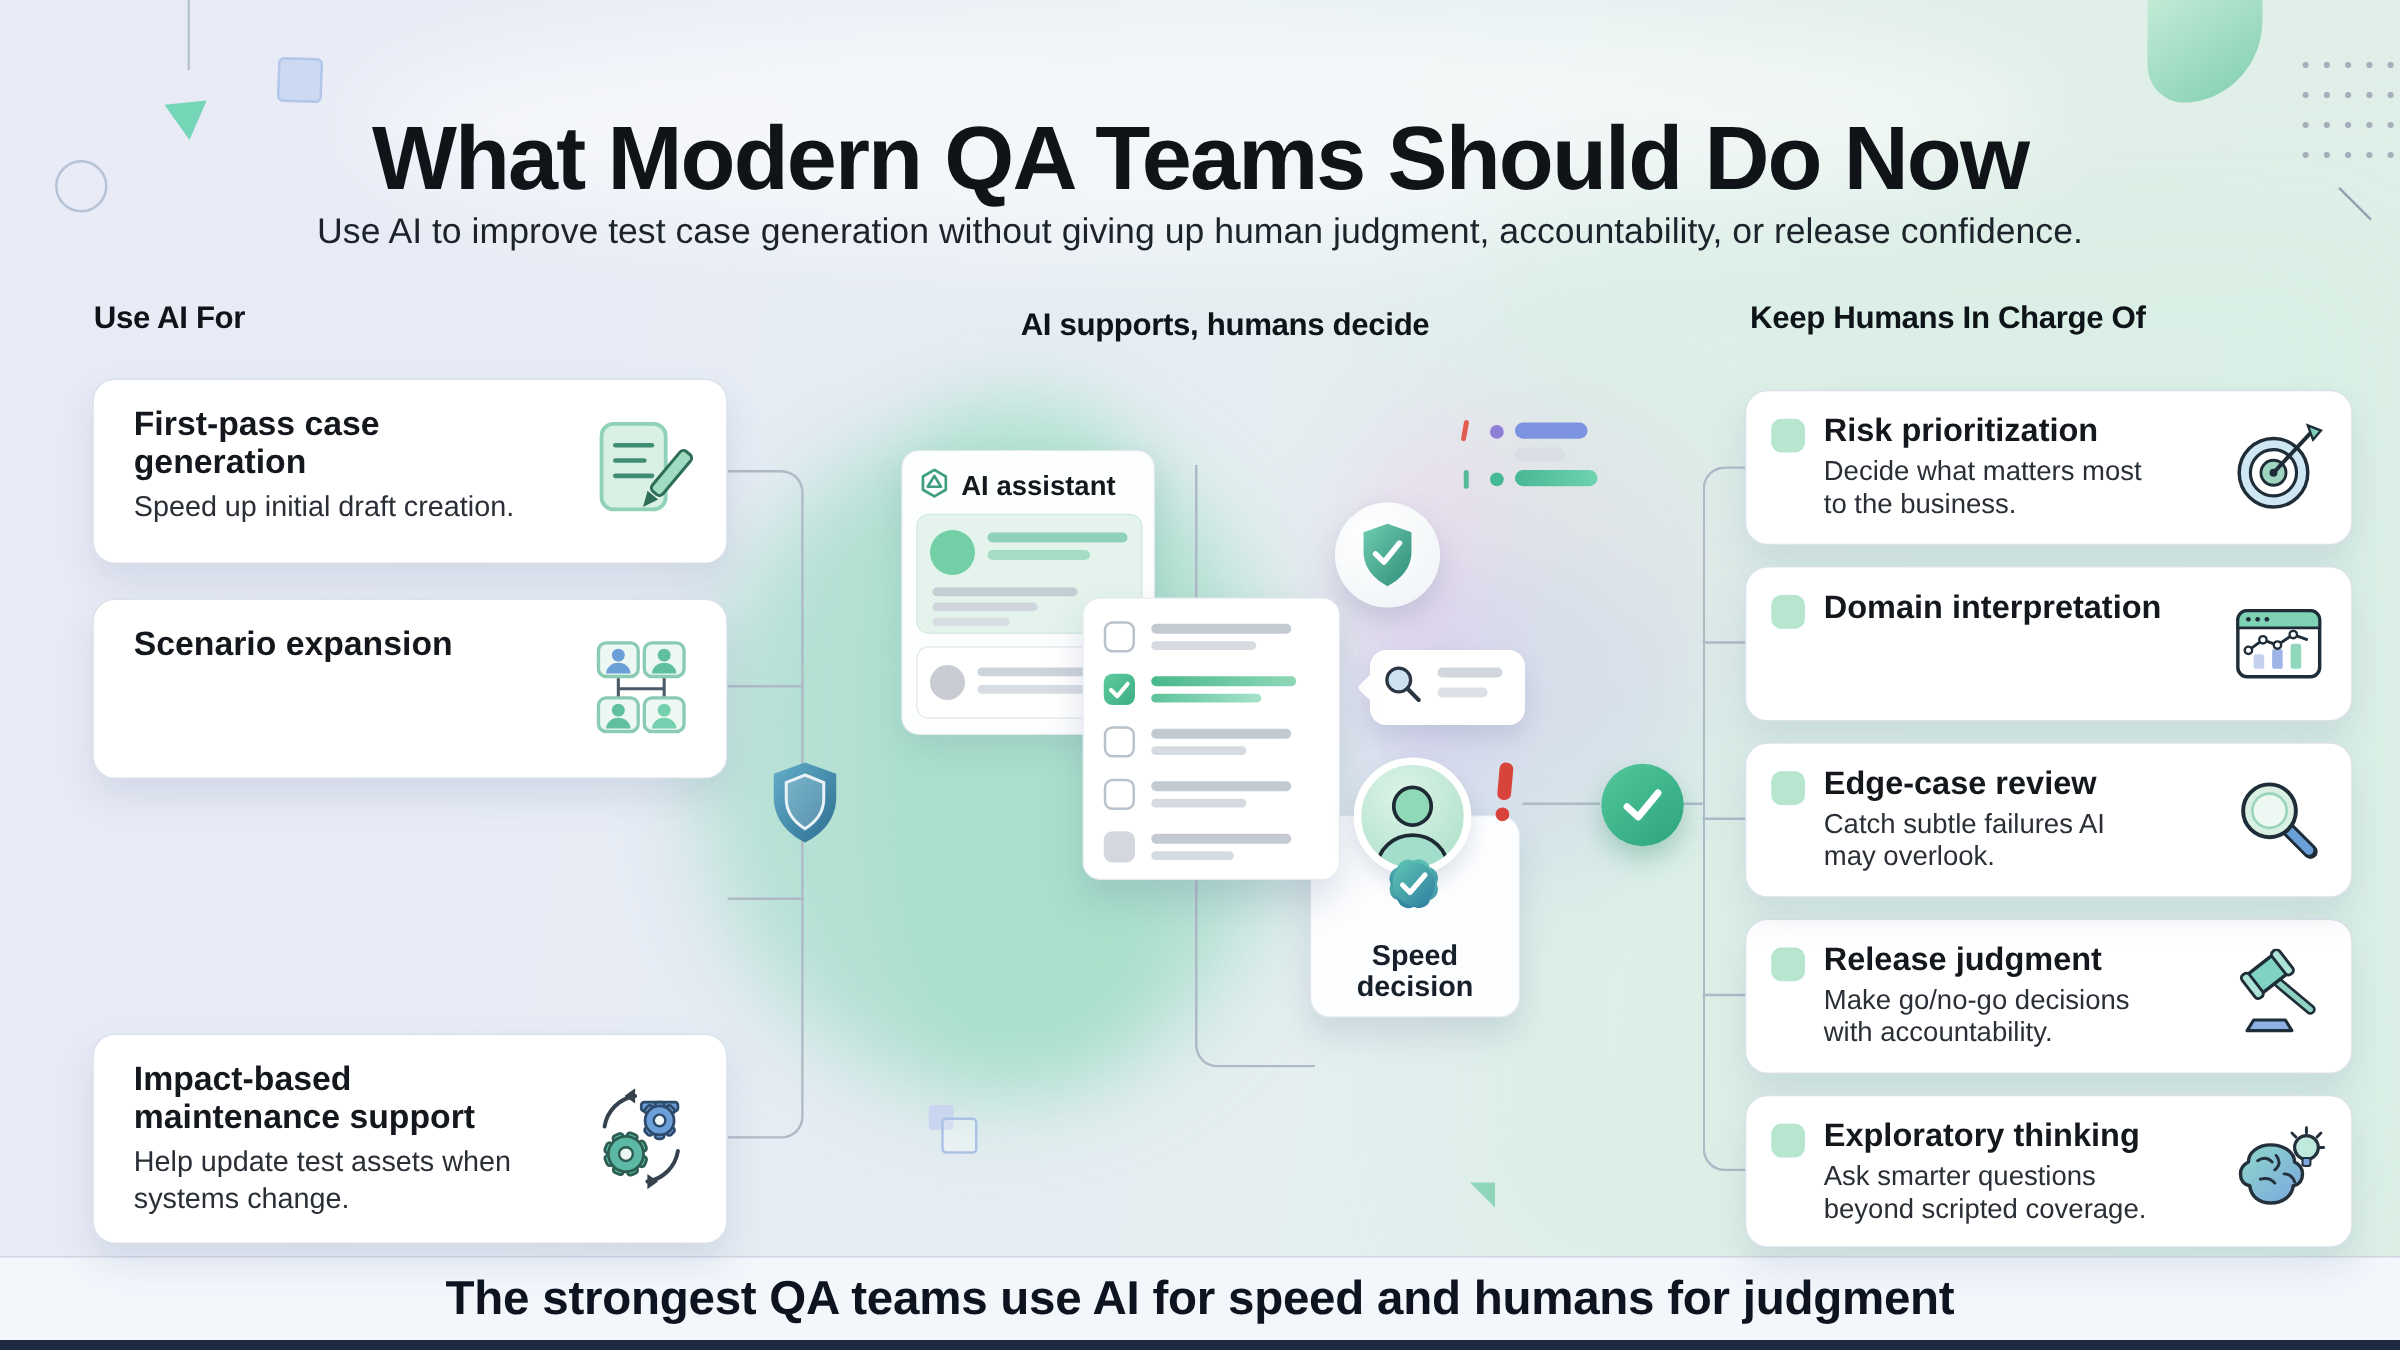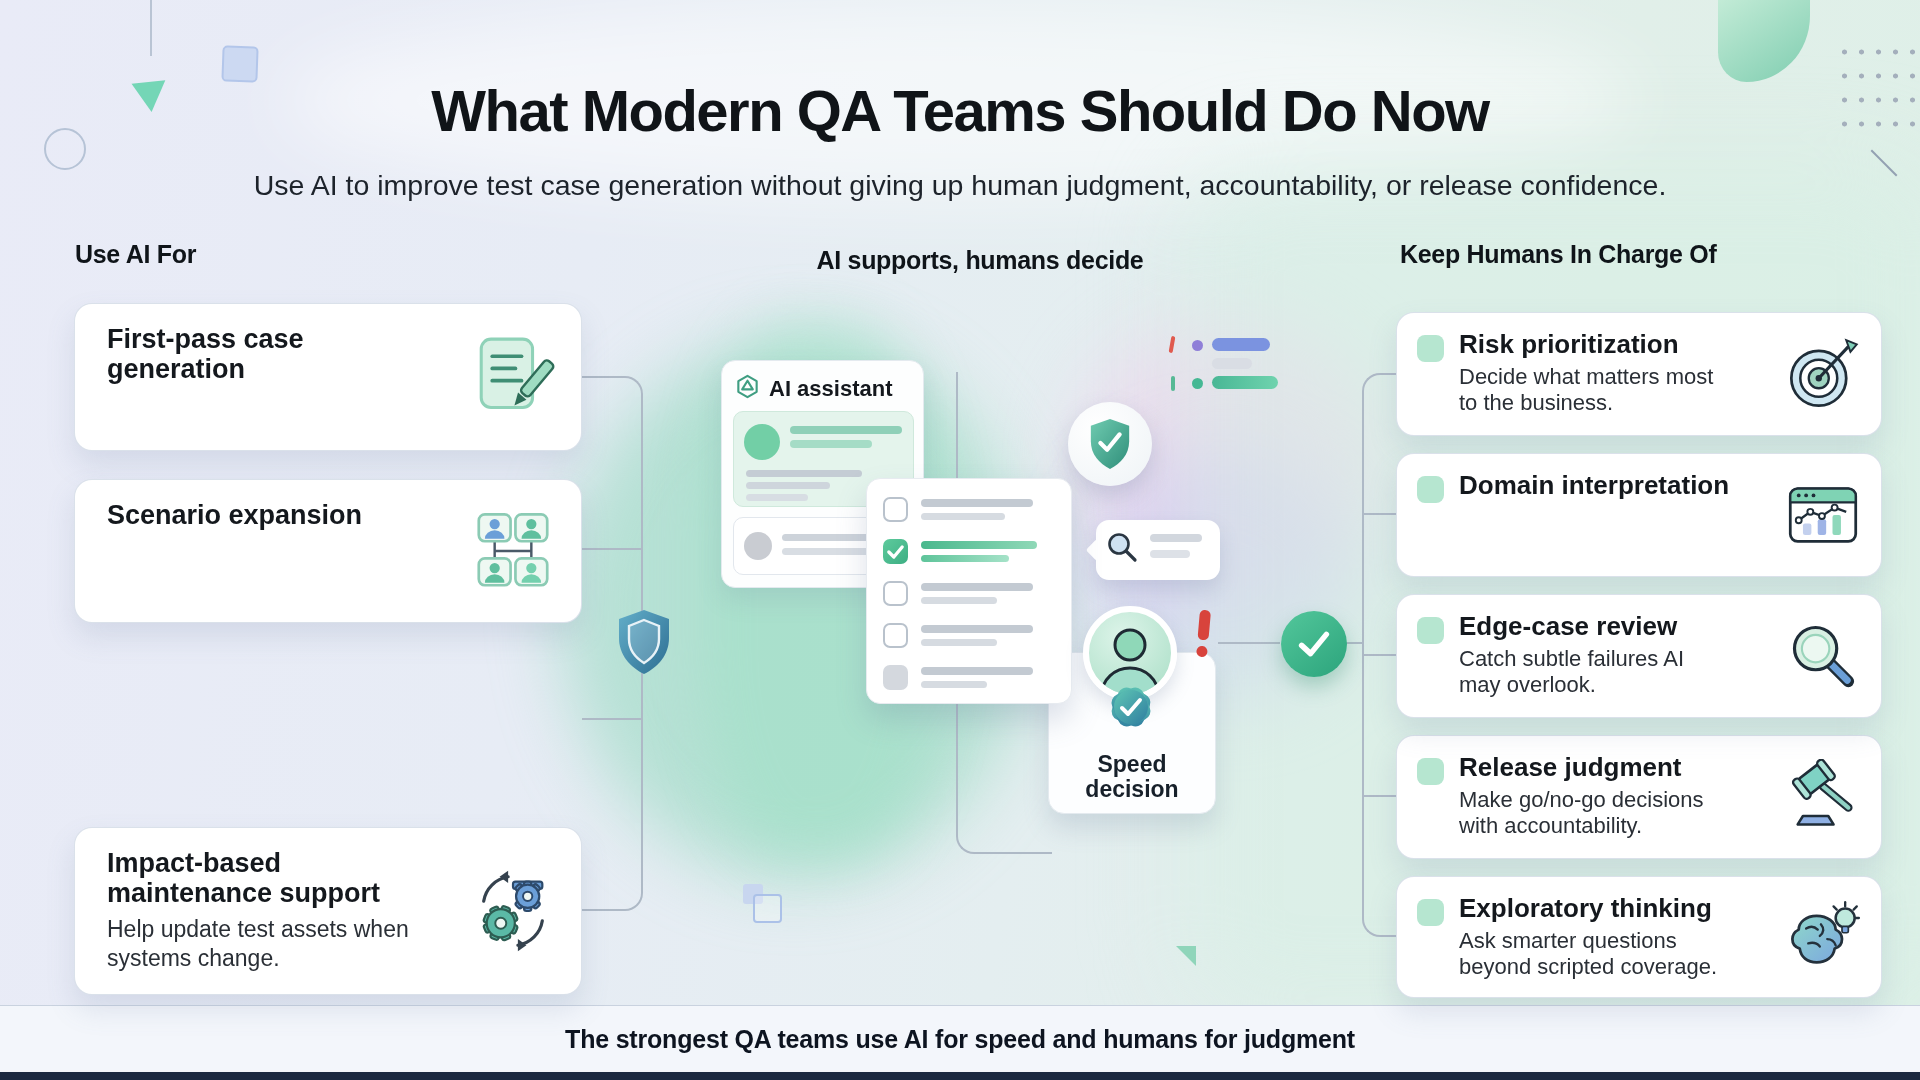--- a/index.html
+++ b/index.html
@@ -27,21 +27,21 @@
   .d-dots{left:1836px;top:40px;width:86px;height:96px;
     background-image:radial-gradient(circle,#a4afbc 2.2px,transparent 2.8px);
     background-size:17px 24px;}
   .d-diag{left:1866px;top:162px;width:36px;height:2px;background:#93a1b2;transform:rotate(45deg);}
   .d-sq-fill{left:743px;top:884px;width:20px;height:20px;background:#c8d6ef;border-radius:3px;}
   .d-sq-out{left:753px;top:894px;width:29px;height:29px;border:2px solid #abc1e8;border-radius:4px;background:rgba(255,255,255,.25);}
   .d-tri2{left:1176px;top:946px;width:0;height:0;border-top:20px solid #8fd5ba;border-left:20px solid transparent;}
 
   
   .title{position:absolute;left:0;top:38px;width:1920px;text-align:center;
-    font-size:58px;font-weight:bold;color:#101418;letter-spacing:-1.5px;}
+    font-size:72px;font-weight:bold;color:#101418;letter-spacing:-1.5px;}
   .subtitle{position:absolute;left:0;top:140px;width:1920px;text-align:center;
     font-size:28.5px;color:#1d232b;}
 
   .sec-head{position:absolute;font-size:25px;font-weight:bold;color:#0f1419;letter-spacing:-.3px;}
   .sec-head-left{left:75px;top:240px;}
   .sec-head-mid{left:660px;top:246px;width:640px;text-align:center;}
   .sec-head-right{left:1400px;top:240px;}
 
   
   .card{position:absolute;background:#ffffff;border:1px solid rgba(212,220,230,.85);
@@ -148,21 +148,21 @@
     box-shadow:0 8px 18px rgba(100,120,150,.22);overflow:hidden;}
   .badge{position:absolute;left:1106px;top:682px;width:50px;height:50px;z-index:7;}
 
   .check-node{position:absolute;left:1281px;top:611px;width:66px;height:66px;border-radius:50%;z-index:6;
     background:linear-gradient(140deg,#53c79b,#2ca47c);box-shadow:0 10px 20px rgba(60,150,115,.35);
     display:flex;align-items:center;justify-content:center;}
 
   
   .footer-band{position:absolute;left:0;top:1005px;width:1920px;height:67px;background:#f3f6fb;
     border-top:1px solid rgba(165,180,200,.55);display:flex;align-items:center;justify-content:center;}
-  .footer-text{font-size:25px;font-weight:bold;color:#0d1420;letter-spacing:-.2px;}
+  .footer-text{font-size:38px;font-weight:bold;color:#0d1420;letter-spacing:-.2px;}
   .bottom-bar{position:absolute;left:0;top:1072px;width:1920px;height:8px;background:#1c2940;}
 
   .card, .sec-head{z-index:4;}
 </style>
 </head>
 <body>
 
 <div id="canvas">
 
   <div class="blob glow-title"></div>
@@ -197,20 +197,21 @@
   <div class="conn bracket-right"></div>
   <div class="conn stub stub-r2"></div>
   <div class="conn stub stub-r3"></div>
   <div class="conn stub stub-r4"></div>
   <div class="conn stub line-hd-a"></div>
   <div class="conn stub line-hd-b"></div>
 
   <div class="card lcard lc1">
     <div class="c-title">First-pass case
 generation</div>
+    <div class="c-desc">Speed up initial draft creation.</div>
     <span class="c-icon">
       <svg viewBox="0 0 72 72" width="88" height="88">
         <rect x="10" y="5" width="42" height="56" rx="8" fill="#d9f1e5" stroke="#8fd2b8" stroke-width="2.5"></rect>
         <line x1="19" y1="19" x2="43" y2="19" stroke="#3f8e74" stroke-width="3" stroke-linecap="round"></line>
         <line x1="19" y1="29" x2="38" y2="29" stroke="#3f8e74" stroke-width="3" stroke-linecap="round"></line>
         <line x1="19" y1="39" x2="43" y2="39" stroke="#3f8e74" stroke-width="3" stroke-linecap="round"></line>
         <g transform="rotate(40 50 44)">
           <rect x="45.5" y="18" width="9" height="34" rx="3" fill="#9fdcc2" stroke="#2e6d58" stroke-width="2"></rect>
           <polygon points="45.5,54 54.5,54 50,64" fill="#2e6d58"></polygon>
         </g>

